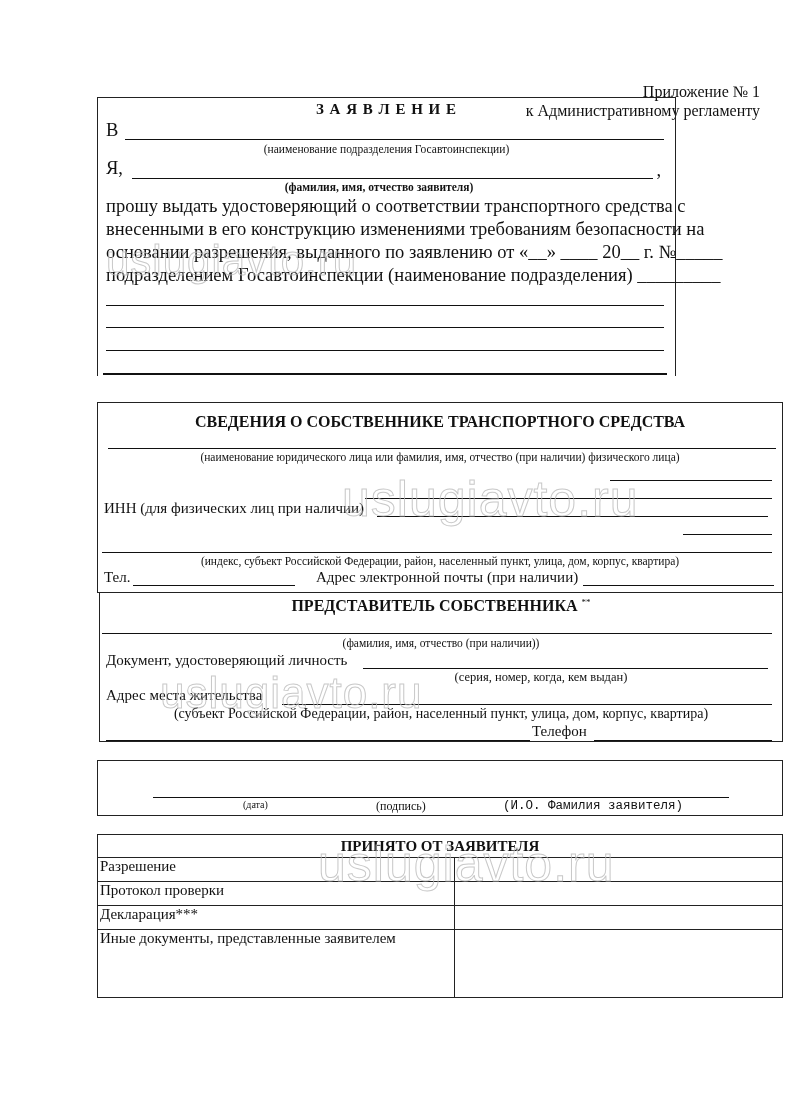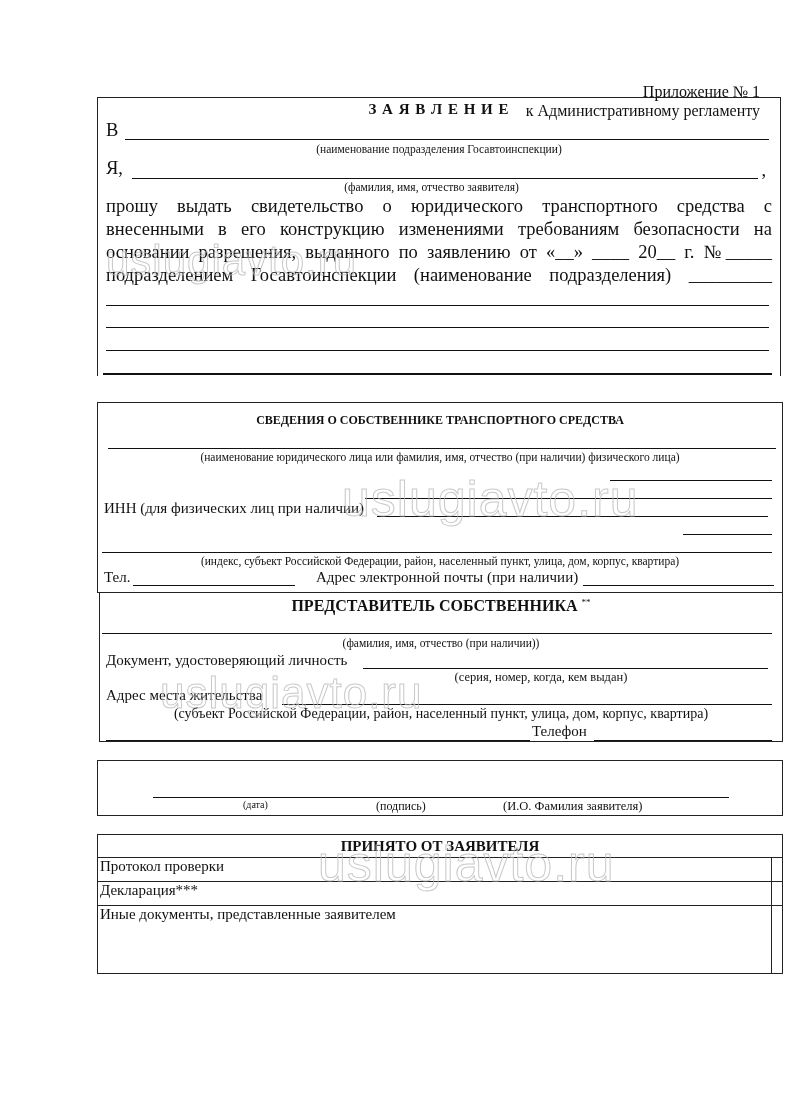--- a/index.html
+++ b/index.html
@@ -21,47 +21,47 @@
   table.recv { position:absolute; border-collapse:collapse; font-size:15px; }
   table.recv td { border:1px solid #222; padding:0 2px; vertical-align:top; }
   sup { font-size:9px; }
 </style>
 </head>
 <body>
 
 <div class="abs hdr" style="top:60px;">Приложение № 1</div>
 <div class="abs hdr" style="top:79px;">к Административному регламенту</div>
 
-<div class="box" style="left:97px; top:97px; width:684px; height:279px; border-bottom:none;">
+<div class="box" style="left:97px; top:97px; width:579px; height:279px; border-bottom:none;">
   <div class="title" style="top:3px; font-size:15px; letter-spacing:1px;">З А Я В Л Е Н И Е</div>
 
   <div class="big" style="left:8px; top:22px;">В</div>
   <div class="line" style="left:27px; right:11px; top:41px;"></div>
   <div class="cap" style="left:0; right:0; top:45px;">(наименование подразделения Госавтоинспекции)</div>
 
   <div class="big" style="left:8px; top:60px;">Я,</div>
   <div class="line" style="left:34px; right:22px; top:80px;"></div>
   <div class="big" style="right:14px; top:62px;">,</div>
-  <div class="cap" style="left:0; right:15px; top:83px;">(фамилия, имя, отчество заявителя)</div>
+  <div class="cap" style="left:0; right:15px; top:83px;font-weight:bold;">(фамилия, имя, отчество заявителя)</div>
 
   <div class="para" style="top:97px;">
-    <span class="ln">прошу выдать свидетельство о юридического транспортного средства с</span>
+    <span class="ln">прошу выдать удостоверяющий о соответствии транспортного средства с</span>
     <span class="ln">внесенными в его конструкцию изменениями требованиям безопасности на</span>
     <span class="ln">основании разрешения, выданного по заявлению от «__» ____ 20__ г. №_____</span>
     <span class="ln">подразделением Госавтоинспекции (наименование подразделения) _________</span>
   </div>
 
   <div class="line" style="left:8px; right:11px; top:207px;"></div>
   <div class="line" style="left:8px; right:11px; top:229px;"></div>
   <div class="line" style="left:8px; right:11px; top:252px;"></div>
   <div class="line" style="left:5px; right:8px; top:275px; border-bottom-width:2px;"></div>
 </div>
 
 <div class="box" style="left:97px; top:402px; width:686px; height:191px;">
-  <div class="title" style="top:10px; font-size:12px;">СВЕДЕНИЯ О СОБСТВЕННИКЕ ТРАНСПОРТНОГО СРЕДСТВА</div>
+  <div class="title" style="top:10px; font-size:16px;">СВЕДЕНИЯ О СОБСТВЕННИКЕ ТРАНСПОРТНОГО СРЕДСТВА</div>
   <div class="line" style="left:10px; right:6px; top:45px;"></div>
   <div class="cap" style="left:0; right:0; top:48px;">(наименование юридического лица или фамилия, имя, отчество (при наличии) физического лица)</div>
 
   <div class="line" style="left:512px; right:10px; top:77px;"></div>
 
   <div class="line" style="left:267px; right:10px; top:95px;"></div>
 
   <div class="lbl" style="left:6px; top:97px;">ИНН (для физических лиц при наличии)</div>
   <div class="line" style="left:279px; right:14px; top:113px;"></div>
 
@@ -90,27 +90,31 @@
 
   <div class="line" style="left:6px; width:424px; top:147px;"></div>
   <div class="lbl" style="left:432px; top:130px;">Телефон</div>
   <div class="line" style="left:494px; right:10px; top:147px;"></div>
 </div>
 
 <div class="box" style="left:97px; top:760px; width:686px; height:56px;">
   <div class="line" style="left:55px; width:576px; top:36px;"></div>
   <div class="cap" style="left:145px; top:38px; font-size:10px;">(дата)</div>
   <div class="cap" style="left:278px; top:38px; font-size:12px;">(подпись)</div>
-  <div class="cap" style="left:405px; top:38px; font-size:12.5px;">(И.О. Фамилия заявителя)</div>
+  <div class="cap" style="left:405px; top:38px; font-size:12.5px;font-family:Liberation Mono, monospace;">(И.О. Фамилия заявителя)</div>
 </div>
 
 <table class="recv" style="left:97px; top:834px; width:686px;">
   <tbody>
       <tr style="height:23px;">
     <td colspan="2" style="text-align:center; font-weight:bold; vertical-align:middle;">ПРИНЯТО ОТ ЗАЯВИТЕЛЯ</td>
+  </tr>
+  <tr style="height:24px;">
+    <td style="width:352px;">Разрешение</td>
+    <td></td>
   </tr>
   <tr style="height:24px;">
     <td>Протокол проверки</td>
     <td></td>
   </tr>
   <tr style="height:24px;">
     <td>Декларация***</td>
     <td></td>
   </tr>
   <tr style="height:68px;">

